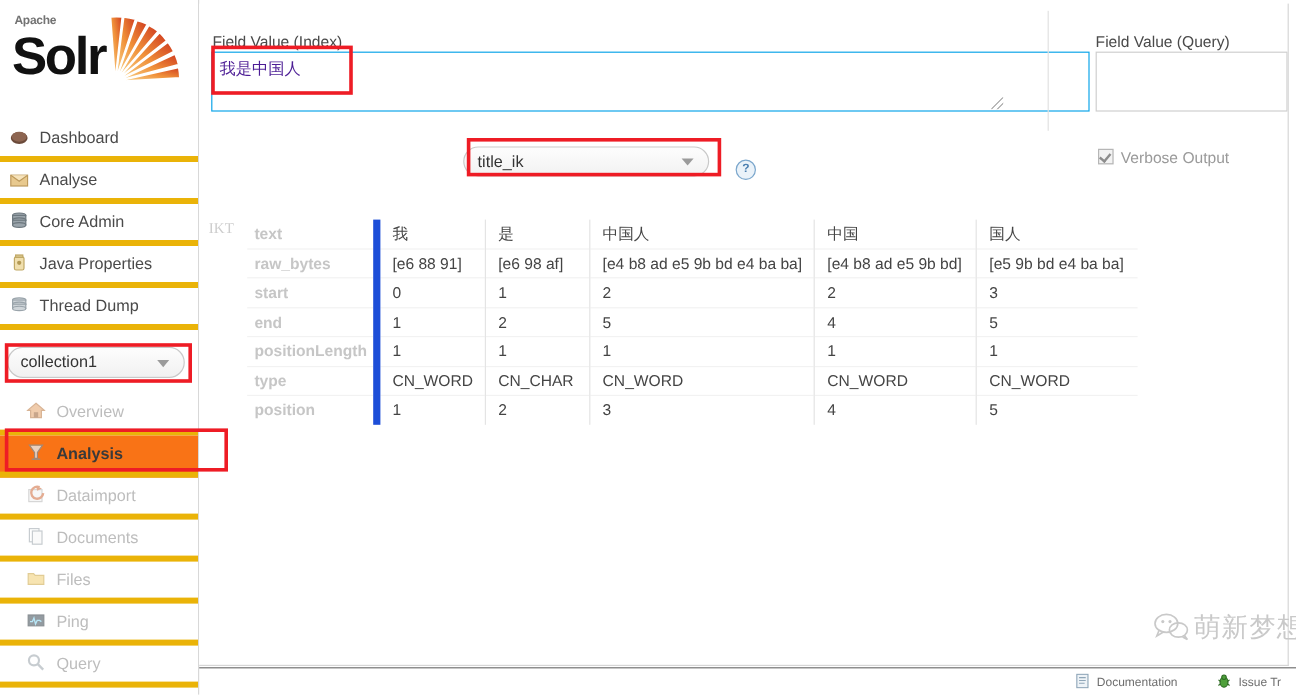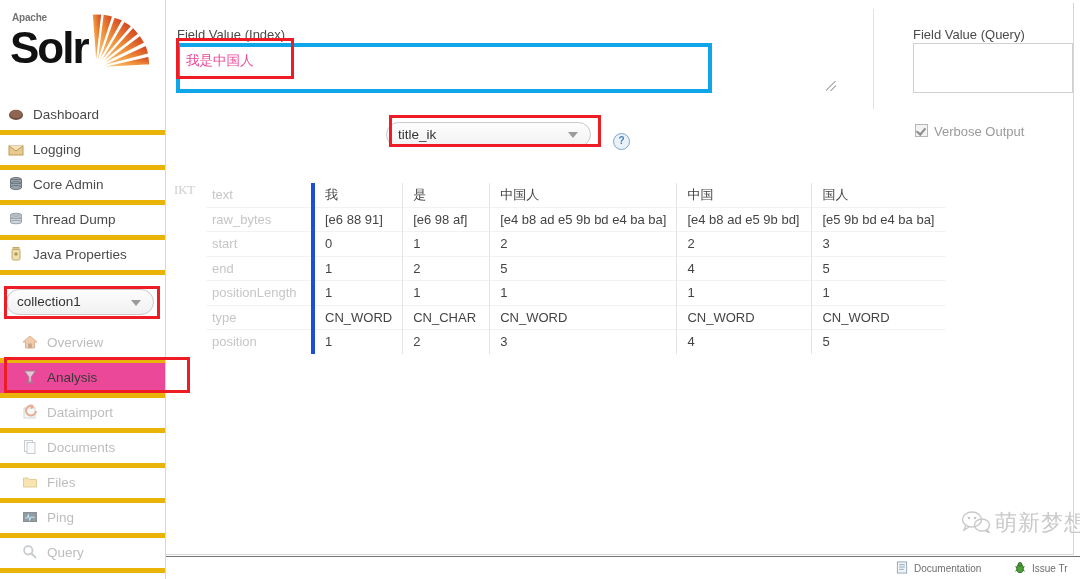--- a/index.html
+++ b/index.html
@@ -44,21 +44,21 @@
     position:relative;
     cursor:pointer;
   }
   .navlist li .ic{
     display:inline-block;width:20px;height:16px;
     vertical-align:-3px;margin-right:5px;position:relative;
   }
   .navlist li .lb{vertical-align:middle;}
   
   #corenav li{color:#bdbdbd;}
-  #corenav li.active{background:#ec4899;color:#3a3a3a;}
+  #corenav li.active{background:#f97316;color:#3a3a3a;font-weight:bold;}
   #corenav li .ic{opacity:.55;}
   #corenav li.active .ic{opacity:.8;}
   
   #coresel{
     position:absolute;left:6px;top:289px;width:148px;height:26px;
     box-sizing:border-box;
     border:1px solid #c9c9c9;border-radius:13px;
     background:linear-gradient(#fdfdfd,#f1f1f1);
     font-size:13.5px;color:#333;
     line-height:24px;padding-left:10px;
@@ -77,25 +77,25 @@
     position:absolute;left:0;top:3px;width:908px;height:552px;
     border:1px solid #d6d6d6;border-top:none;border-left:none;
     box-sizing:border-box;
     background:#fff;
   }
   .fv-label{
     position:absolute;font-size:13px;color:#4a4a4a;
   }
   #fv-index-label{left:11px;top:24px;}
   #fv-index{
-    position:absolute;left:10px;top:40px;width:536px;height:50px;
-    box-sizing:border-box;
-    border:4px solid #0ea5e9;background:#fff;
+    position:absolute;left:10px;top:40px;width:732px;height:50px;
+    box-sizing:border-box;
+    border:1px solid #0ea5e9;background:#fff;
     font-family:"Liberation Sans","DejaVu Sans",sans-serif;
-    font-size:13.5px;color:#ec4899;
+    font-size:13.5px;color:#4c1d95;
     padding:5px 6px;resize:none;outline:none;overflow:hidden;
   }
   #fv-index-resize{
     position:absolute;left:660px;top:78px;width:10px;height:10px;
     background:
       linear-gradient(135deg,transparent 45%,#b9b9b9 45%,#b9b9b9 55%,transparent 55%),
       linear-gradient(135deg,transparent 70%,#b9b9b9 70%,#b9b9b9 80%,transparent 80%);
   }
   #divider{
     position:absolute;left:707px;top:6px;width:1px;height:100px;
@@ -139,21 +139,21 @@
     font-size:13px;
   }
   #atable td{
     vertical-align:top;padding:0;
   }
   .tok-label{
     width:32px;color:#cdcdcd;font-size:12.5px;
     padding-top:8px;padding-left:3px;font-family:"Liberation Serif",serif;
   }
   .attr-col{
-    width:105px;border-right:4px solid #1d4ed8;
+    width:105px;border-right:6px solid #1d4ed8;font-weight:bold;
   }
   .attr-col .cell{
     height:23.5px;line-height:23.5px;
     color:#c6c6c6;
     border-bottom:1px solid #f2f2f2;
     padding-left:6px;
     white-space:nowrap;
     overflow:hidden;
   }
   .attr-col .cell:last-child{border-bottom:none;}
@@ -251,56 +251,56 @@
             <ellipse cx="8" cy="8" rx="6.2" ry="4.2" fill="#8d6551"></ellipse>
           </svg>
       </span><span class="lb">Dashboard</span>
     </li>
     <li>
       <span class="ic">
         <svg viewBox="0 0 16 16" width="16" height="16">
             <rect x="1" y="5" width="14" height="9" fill="#e8c98e" stroke="#bd9a5c"></rect>
             <path d="M1 5 L8 10 L15 5" fill="#f6e3bb" stroke="#bd9a5c"></path>
           </svg>
-      </span><span class="lb">Logging</span>
+      </span><span class="lb">Analyse</span>
     </li>
     <li>
       <span class="ic">
         <svg viewBox="0 0 16 16" width="16" height="16">
             <g fill="#9aa4ab" stroke="#6d787f">
               <ellipse cx="8" cy="3.5" rx="5.5" ry="2"></ellipse>
               <rect x="2.5" y="3.5" width="11" height="4"></rect>
               <ellipse cx="8" cy="7.5" rx="5.5" ry="2"></ellipse>
               <rect x="2.5" y="7.5" width="11" height="4"></rect>
               <ellipse cx="8" cy="11.5" rx="5.5" ry="2"></ellipse>
             </g>
           </svg>
       </span><span class="lb">Core Admin</span>
     </li>
     <li>
       <span class="ic">
         <svg viewBox="0 0 16 16" width="16" height="16">
+            <rect x="4" y="3" width="8" height="11" rx="1.5" fill="#f0dfae" stroke="#c0a865"></rect>
+            <rect x="5" y="1.5" width="6" height="2" fill="#d9c68e" stroke="#c0a865"></rect>
+            <circle cx="8" cy="8" r="1.8" fill="#b49a55"></circle>
+          </svg>
+      </span><span class="lb">Java Properties</span>
+    </li>
+    <li>
+      <span class="ic">
+        <svg viewBox="0 0 16 16" width="16" height="16">
             <g fill="#cfd5d9" stroke="#9aa4ab">
               <ellipse cx="8" cy="4" rx="5.5" ry="1.8"></ellipse>
               <rect x="2.5" y="4" width="11" height="3.5"></rect>
               <ellipse cx="8" cy="7.5" rx="5.5" ry="1.8"></ellipse>
               <rect x="2.5" y="7.5" width="11" height="3.5"></rect>
               <ellipse cx="8" cy="11" rx="5.5" ry="1.8"></ellipse>
             </g>
           </svg>
       </span><span class="lb">Thread Dump</span>
-    </li>
-    <li>
-      <span class="ic">
-        <svg viewBox="0 0 16 16" width="16" height="16">
-            <rect x="4" y="3" width="8" height="11" rx="1.5" fill="#f0dfae" stroke="#c0a865"></rect>
-            <rect x="5" y="1.5" width="6" height="2" fill="#d9c68e" stroke="#c0a865"></rect>
-            <circle cx="8" cy="8" r="1.8" fill="#b49a55"></circle>
-          </svg>
-      </span><span class="lb">Java Properties</span>
     </li>
   </ul>
 
   <div id="coresel">
     <span>collection1</span>
     <span class="caret"></span>
   </div>
 
   <ul class="navlist" id="corenav" style="position:absolute;left:0;top:328px;width:165px;">
     <li style="padding-left:22px;">

